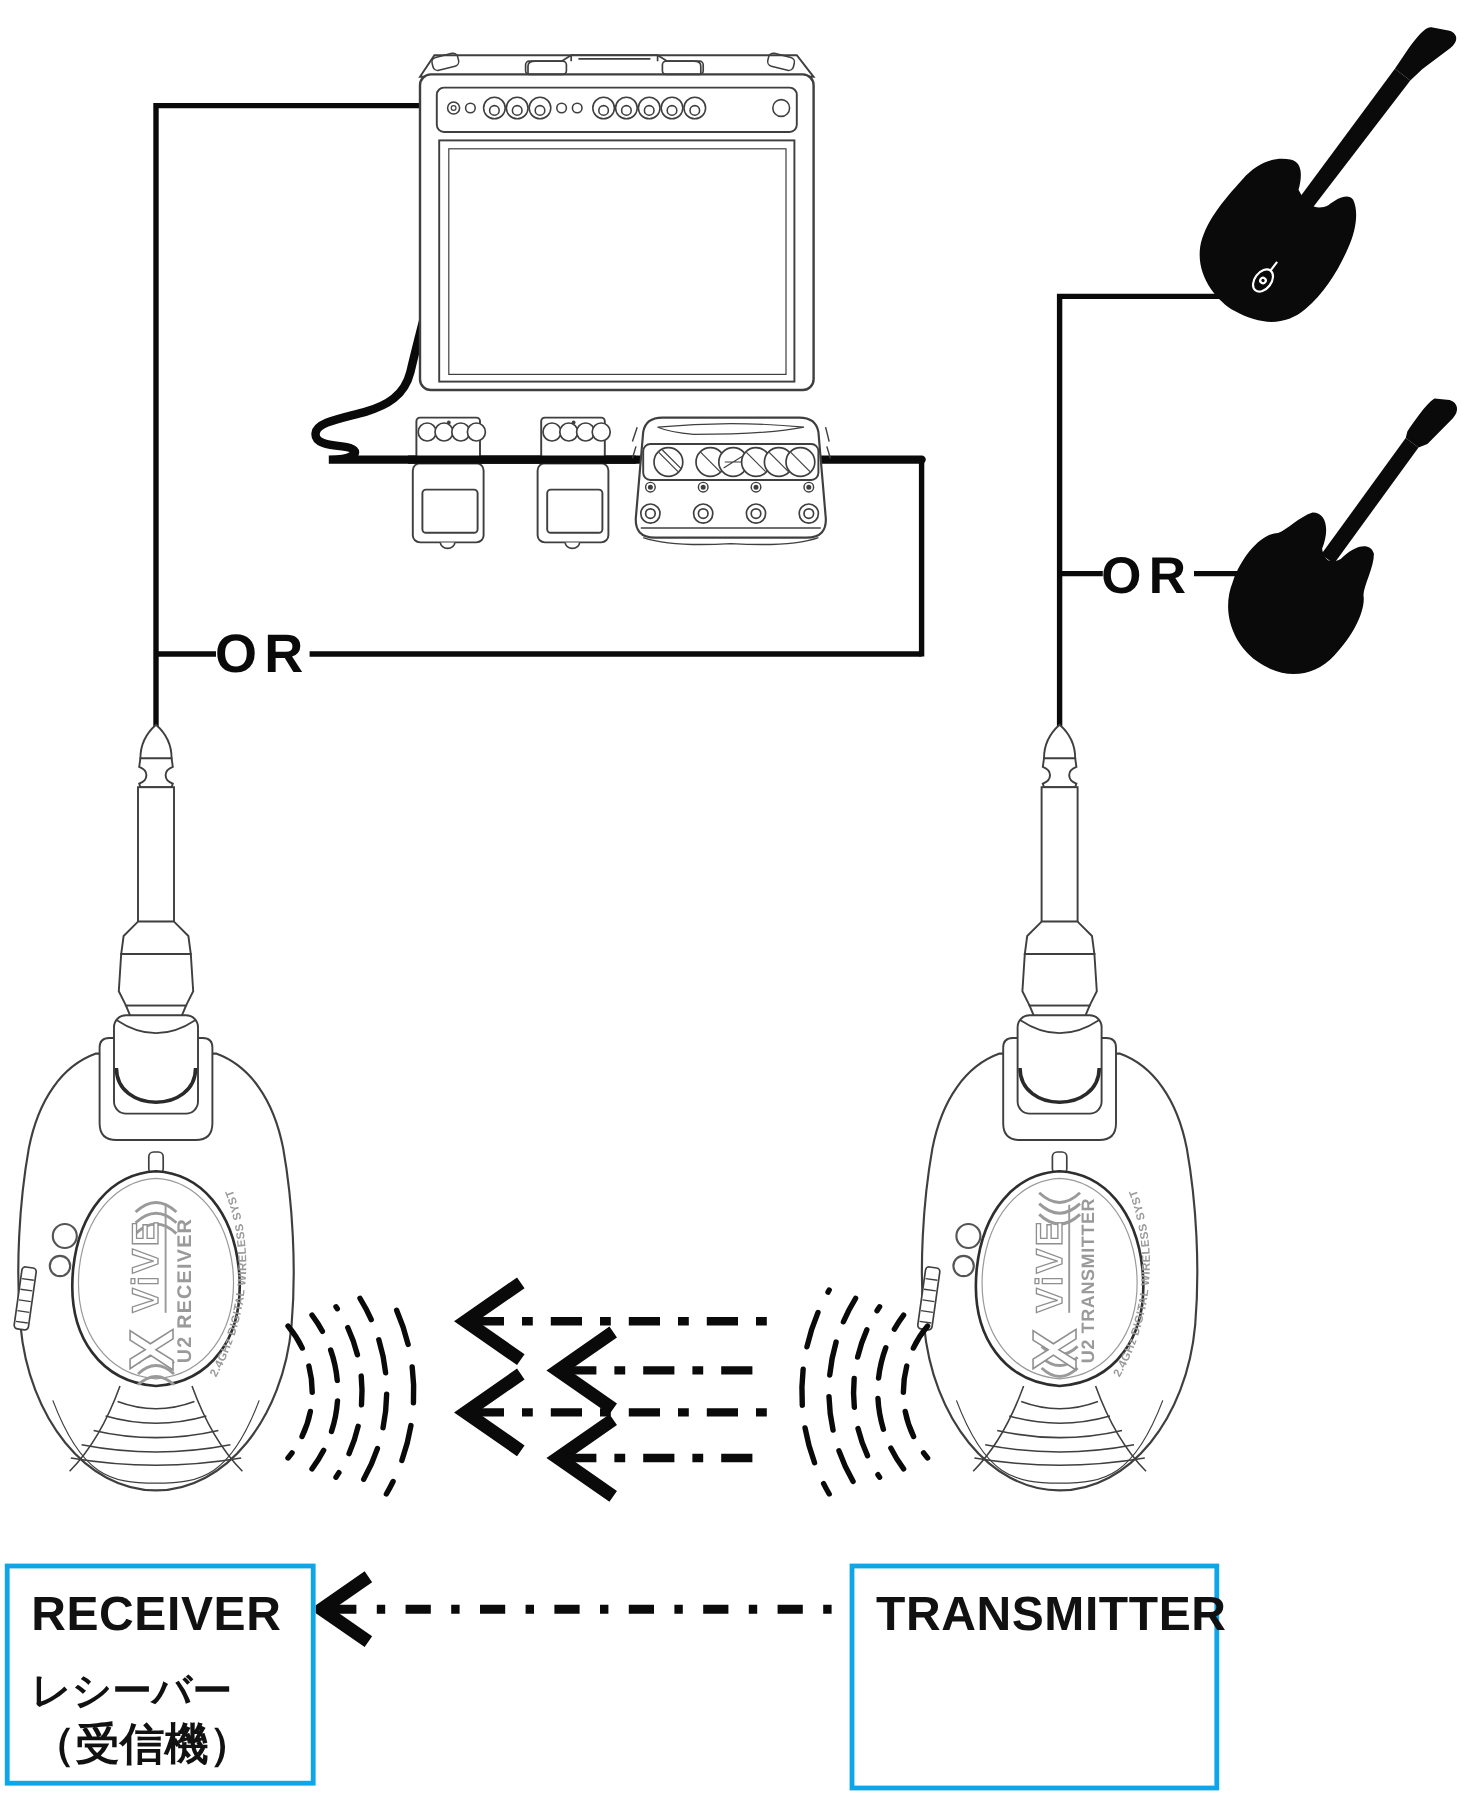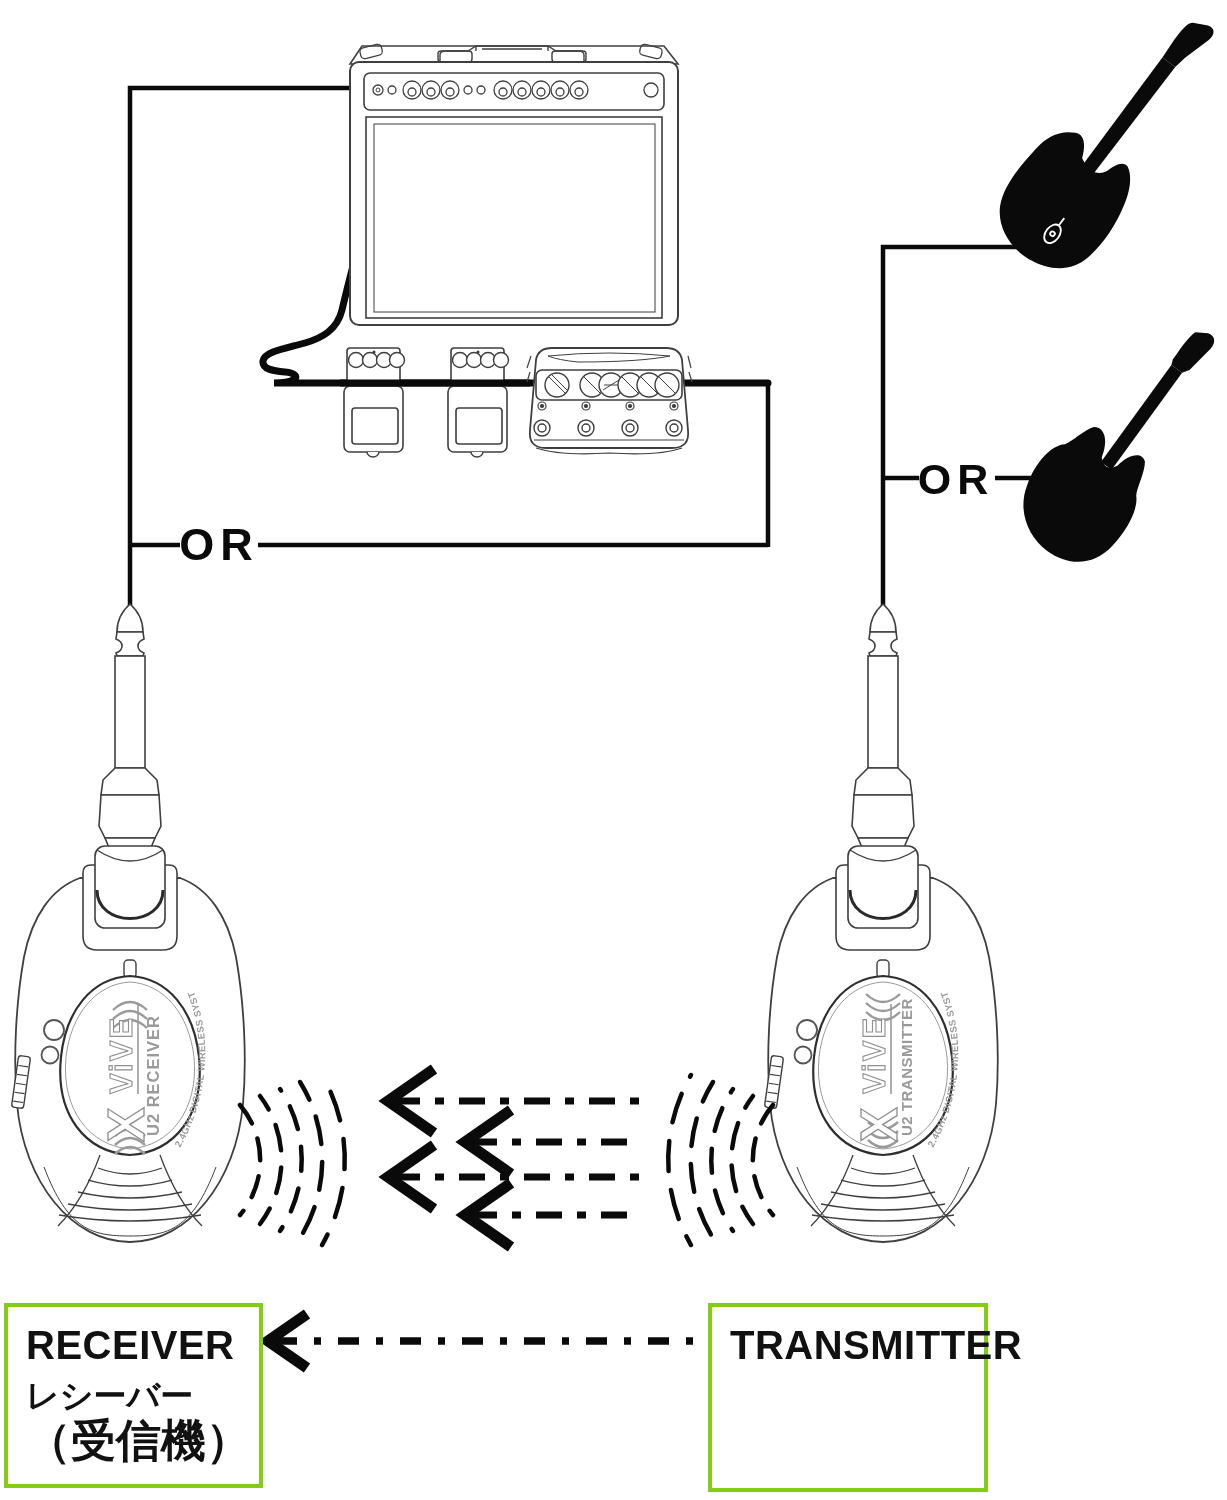--- a/index.html
+++ b/index.html
@@ -1,23 +1,23 @@
 <!DOCTYPE html>
 <html><head>
 <meta charset="utf-8">
 <style>
   html,body{margin:0;padding:0;background:#ffffff;}
   #stage{position:relative;width:1227px;height:1500px;background:#ffffff;overflow:hidden;
          font-family:"Liberation Sans","DejaVu Sans",sans-serif;}
   #artwork{position:absolute;left:0;top:0;}
-  .legend-box{position:absolute;background:#ffffff;border:4px solid #84cc16;box-sizing:border-box;
+  .legend-box{position:absolute;background:#ffffff;border:4px solid #0ea5e9;box-sizing:border-box;
               padding:6px 0 0 18px;color:#111111;}
   .legend-title{font-size:40px;font-weight:bold;letter-spacing:0.5px;line-height:48px;margin-top:8px;}
-  .legend-jp{font-size:33px;font-weight:600;line-height:40px;margin-top:7px;}
-  .legend-jp2{font-size:45px;font-weight:600;line-height:40px;margin-top:5px;}
+  .legend-jp{font-size:33px;font-weight:600;line-height:40px;margin-top:20px;}
+  .legend-jp2{font-size:37px;font-weight:600;line-height:40px;margin-top:5px;}
   text{font-family:"Liberation Sans","DejaVu Sans",sans-serif;}
 </style>
 </head>
 <body>
 
 <div id="stage">
 <svg id="artwork" width="1227" height="1500" viewBox="0 0 1227 1500">
 
   <defs>
 
@@ -307,16 +307,16 @@
     <path d="M 276,1341 L 702,1341" stroke-width="7.5" stroke-dasharray="21 17 7 17"></path>
   </g>
 </svg>
 
 <div class="legend-box" style="left:4px;top:1303px;width:259px;height:185px;">
   <div class="legend-title">RECEIVER</div>
   <div class="legend-jp">レシーバー</div>
   <div class="legend-jp2">（受信機）</div>
 </div>
 
-<div class="legend-box" style="left:708px;top:1303px;width:280px;height:189px;">
+<div class="legend-box" style="left:708px;top:1303px;width:308px;height:189px;">
   <div class="legend-title">TRANSMITTER</div>
 </div>
 </div>
 
 </body></html>

